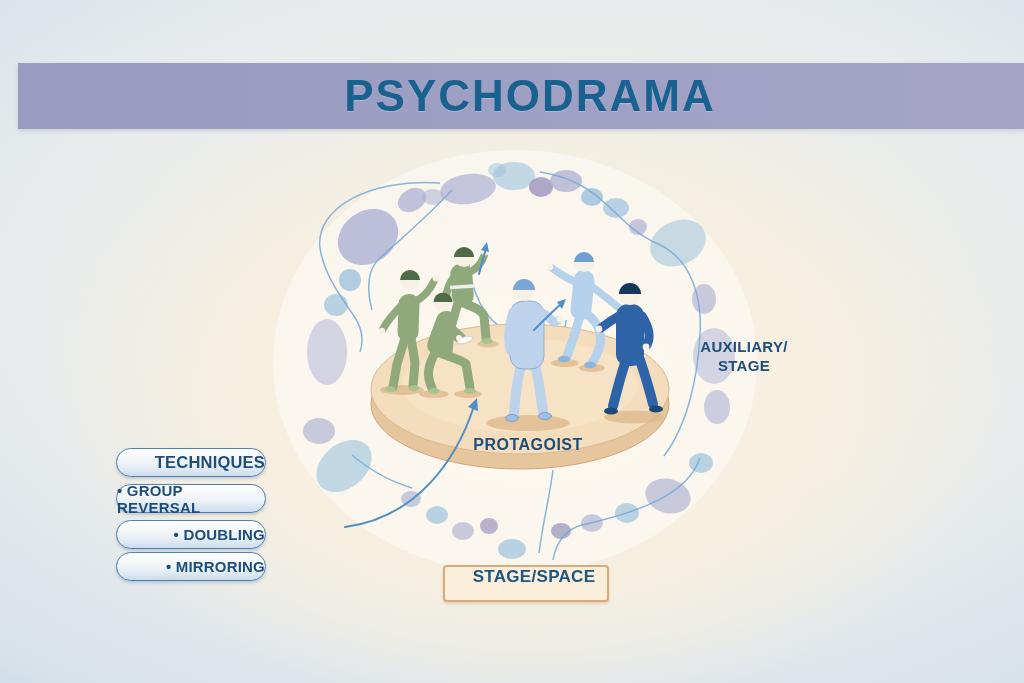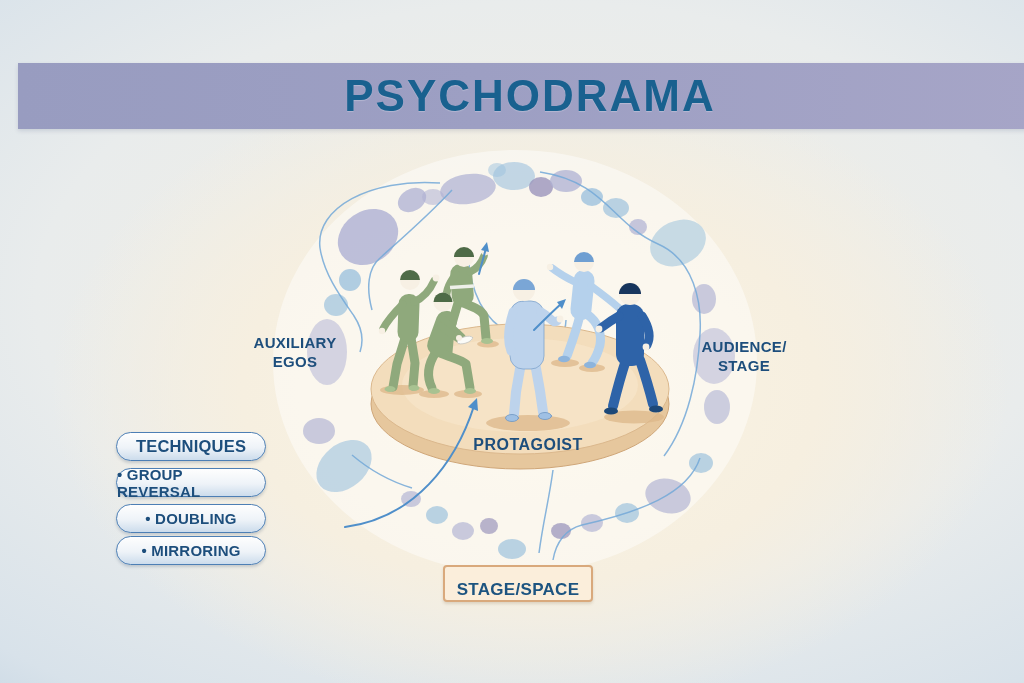--- a/index.html
+++ b/index.html
@@ -28,31 +28,33 @@
   }
   .dlabel span{display:block;}
   .proto-label{
     position:absolute;transform:translateX(-50%);
     color:#1d4e7c;font-weight:bold;font-size:16px;letter-spacing:0.5px;
   }
   .pill{
     position:absolute;left:116px;width:148px;height:27px;
     border:1.5px solid #4d7fb5;border-radius:15px;
     background:linear-gradient(180deg,#fefefe 0%,#eef3f8 55%,#ccdcec 100%);
-    display:flex;align-items:center;justify-content:center;
+    display:flex;align-items:center;justify-content:flex-end;
     color:#1d4e7c;font-weight:bold;font-size:15px;letter-spacing:0.2px;
     box-shadow:0 2px 3px rgba(60,80,110,0.22);
+    margin-top:16px;
   }
   .pill-header{font-size:16.5px;}
   .stage-box{
     position:absolute;left:443px;top:565px;width:146px;height:33px;
     background:#fbeedb;border:2px solid #d9a97c;border-radius:4px;
-    display:flex;align-items:flex-end;justify-content:center;
+    display:flex;align-items:flex-start;justify-content:center;
     color:#1d5480;font-weight:bold;font-size:17px;letter-spacing:0.3px;
     box-shadow:0 2px 3px rgba(120,90,50,0.18);
+    padding-left:16px;
   }
 </style>
 </head>
 <body>
 
 <div class="canvas">
 
   <div class="banner">
     <h1>PSYCHODRAMA</h1>
   </div>
@@ -206,27 +208,23 @@
     <g stroke="#4f8fca" stroke-width="2" fill="none" stroke-linecap="round">
       <path d="M345,527 C415,518 456,462 474,406"></path>
       <polygon points="477,398 468,407 478,411" fill="#4f8fca" stroke="none"></polygon>
       <path d="M534,330 C542,322 552,312 562,303"></path>
       <polygon points="566,299 557,302 562,309" fill="#4f8fca" stroke="none"></polygon>
       <path d="M479,274 C481,266 484,256 486,248"></path>
       <polygon points="487,242 481,250 489,252" fill="#4f8fca" stroke="none"></polygon>
     </g>
   </svg>
 
-  <div class="dlabel" style="left:295px;top:334px;">
-    <span>AUXILIARY</span>
-    <span>EGOS</span>
-  </div>
 
   <div class="dlabel" style="left:744px;top:338px;">
-    <span>AUDIENCE/</span>
+    <span>AUXILIARY/</span>
     <span>STAGE</span>
   </div>
 
   <div class="proto-label" style="left:528px;top:421px;margin-top:15px;">PROTAGOIST</div>
 
   <div class="pill pill-header" style="top:432px;">
     <span>TECHNIQUES</span>
   </div>
   <div class="pill" style="top:468px;">
     <span>• GROUP REVERSAL</span>

